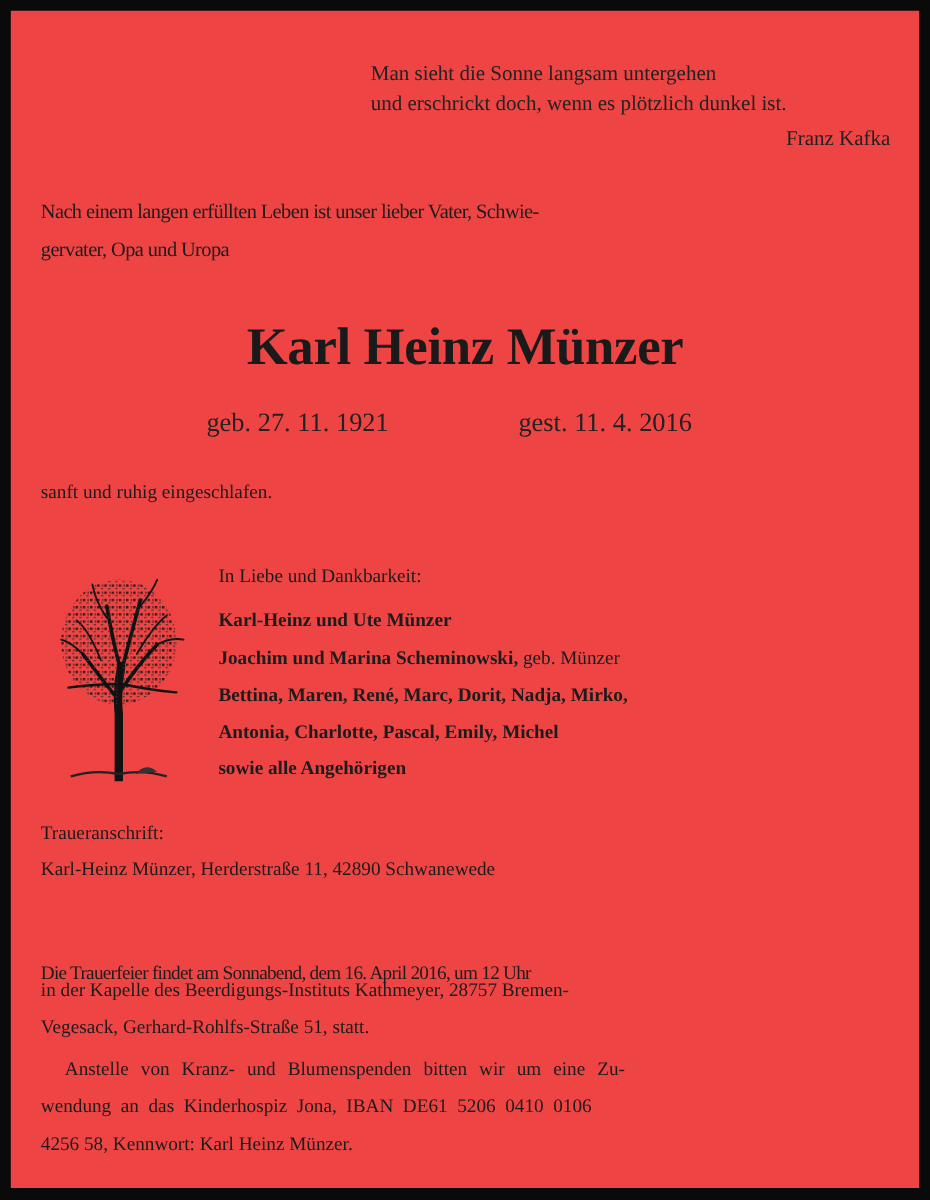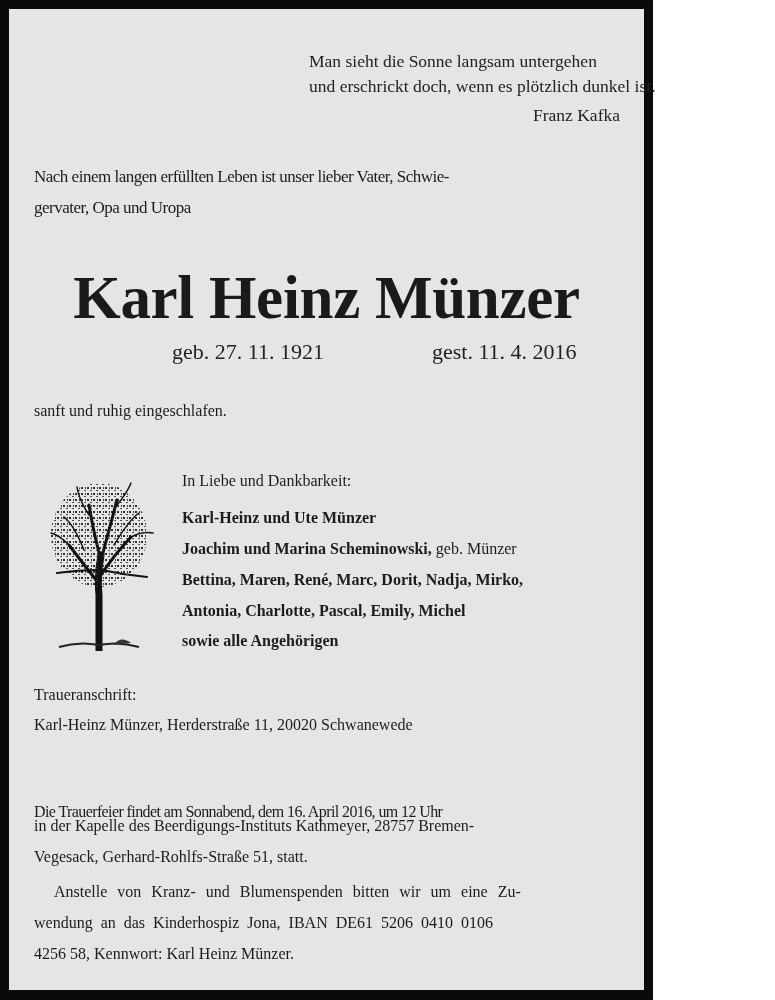--- a/index.html
+++ b/index.html
@@ -1,30 +1,30 @@
 <!DOCTYPE html>
 <html><head>
   <meta charset="utf-8">
   <style>
     html, body { margin: 0; padding: 0; background: #ffffff; }
     body { width: 775px; height: 1000px; overflow: hidden; }
     .frame {
       position: absolute; left: 0; top: 0;
-      width: 653px; height: 1000px;
+      width: 775px; height: 1000px;
       box-sizing: border-box;
       border: 9px solid #0a0a0a;
       border-bottom-width: 10px;
-      background: #e5e5e5;
+      background: #ef4444;
       color: #1a1a1a;
       font-family: "Liberation Serif", "DejaVu Serif", serif;
     }
     .abs { position: absolute; white-space: nowrap; }
     .quote { font-size: 17.5px; line-height: 25px; color: #222; }
     .intro { font-size: 17px; line-height: 31px; color: #1c1c1c; letter-spacing: -0.5px; }
-    .name { font-size: 61px; font-weight: bold; color: #1a1a1a; letter-spacing: -0.3px; }
+    .name { font-size: 44px; font-weight: bold; color: #1a1a1a; letter-spacing: -0.3px; }
     .dates { font-size: 22px; color: #222; }
     .body-txt { font-size: 16px; line-height: 31px; color: #1c1c1c; }
     .bold { font-weight: bold; }
     .tree { position: absolute; left: 30px; top: 466px; width: 124px; height: 176px; }
   </style>
 </head>
 <body>
 
 <div class="frame">
 
@@ -86,21 +86,21 @@
     <span class="bold">Bettina, Maren, René, Marc, Dorit, Nadja, Mirko,</span><span></span>
   </div>
   <div class="abs body-txt" style="left:173px; top:586px;">
     <span class="bold">Antonia, Charlotte, Pascal, Emily, Michel</span><span></span>
   </div>
   <div class="abs body-txt" style="left:173px; top:616px;">
     <span class="bold">sowie alle Angehörigen</span><span></span>
   </div>
 
   <div class="abs body-txt" style="left:25px; top:670px;">Traueranschrift:</div>
-  <div class="abs body-txt" style="left:25px; top:700px;">Karl-Heinz Münzer, Herderstraße 11, 20020 Schwanewede</div>
+  <div class="abs body-txt" style="left:25px; top:700px;">Karl-Heinz Münzer, Herderstraße 11, 42890 Schwanewede</div>
 
   <div class="abs body-txt" style="left:25px; top:771px; letter-spacing:-0.6px;margin-top:16px;">Die Trauerfeier findet am Sonnabend, dem 16. April 2016, um 12 Uhr</div>
   <div class="abs body-txt" style="left:25px; top:801px;">in der Kapelle des Beerdigungs-Instituts Kathmeyer, 28757 Bremen-</div>
   <div class="abs body-txt" style="left:25px; top:832px;">Vegesack, Gerhard-Rohlfs-Straße 51, statt.</div>
 
   <div class="abs body-txt" style="left:25px; top:867px; word-spacing:6px;margin-left:20px;">Anstelle von Kranz- und Blumenspenden bitten wir um eine Zu-</div>
   <div class="abs body-txt" style="left:25px; top:898px; word-spacing:4px;">wendung an das Kinderhospiz Jona, IBAN DE61 5206 0410 0106</div>
   <div class="abs body-txt" style="left:25px; top:929px;">4256 58, Kennwort: Karl Heinz Münzer.</div>
 
 </div>

